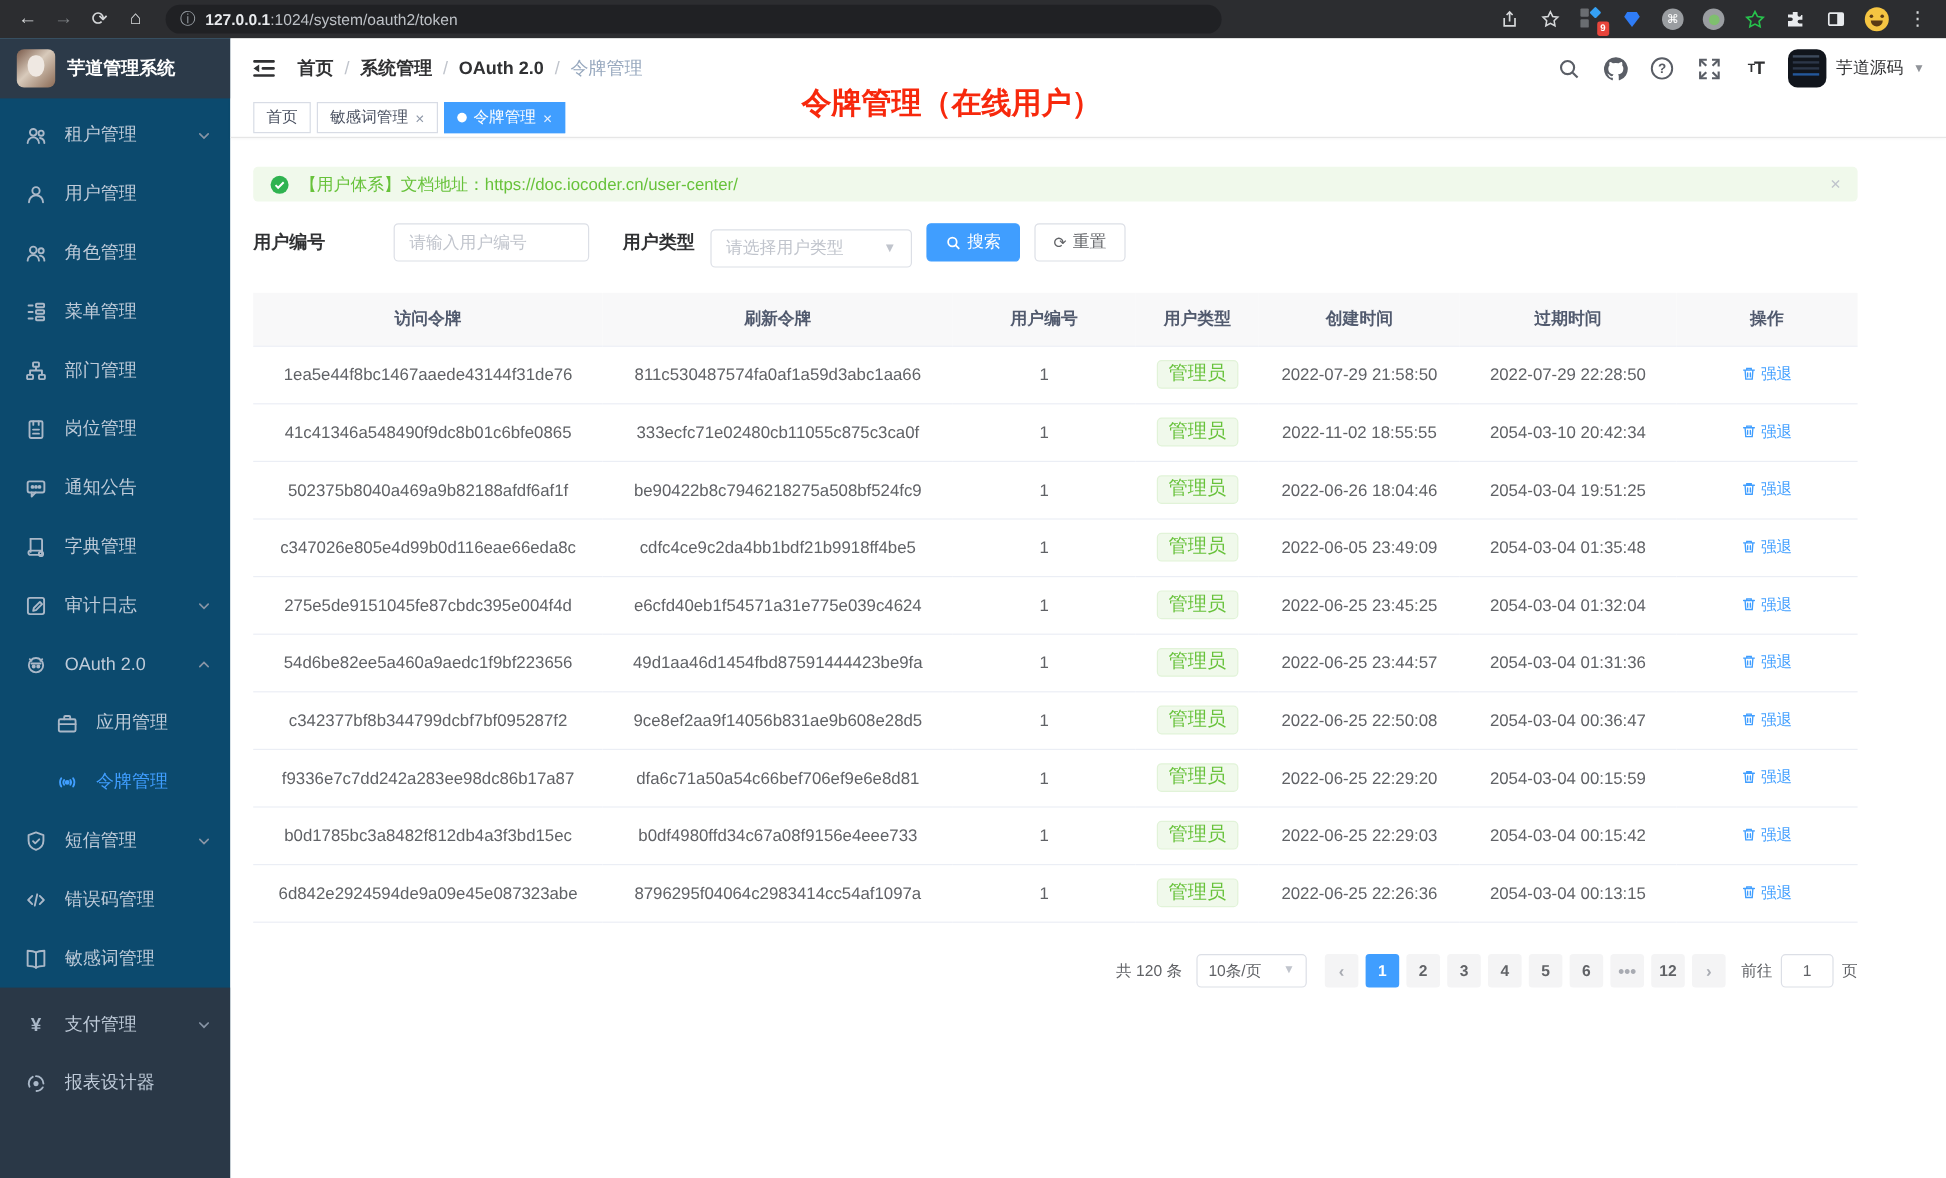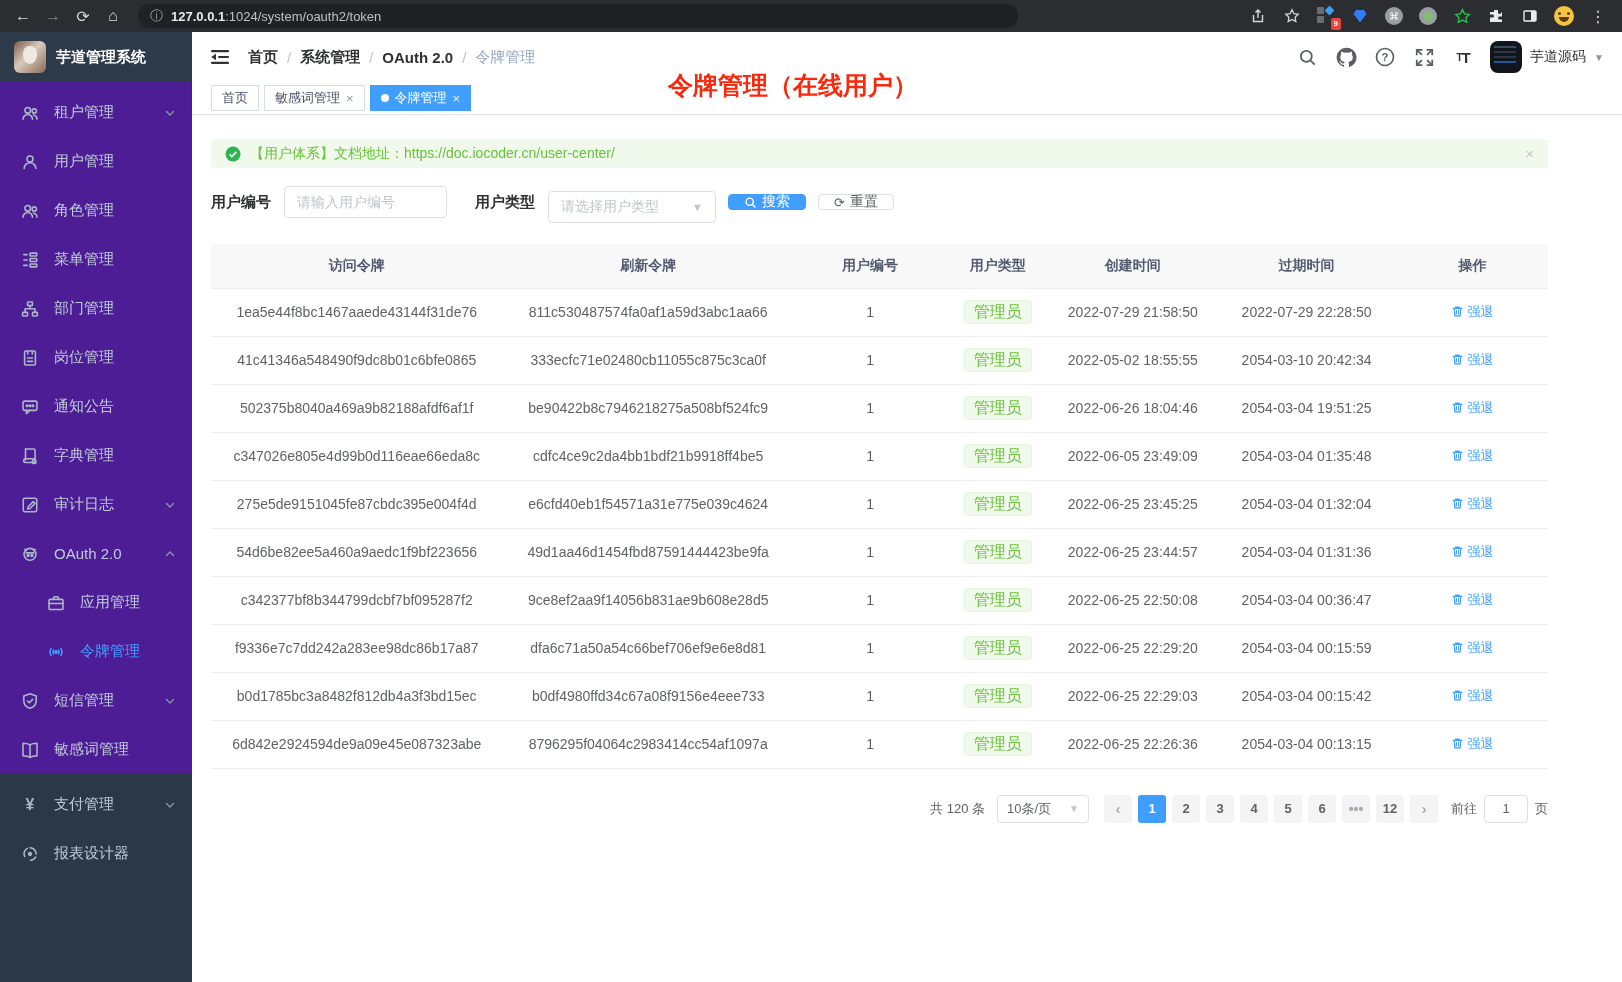--- a/index.html
+++ b/index.html
@@ -21,21 +21,21 @@
   .ext-cluster .diam { position:absolute; left:9px; top:0px; width:7px; height:7px; background:#35a0f4; transform:rotate(45deg); border-radius:1px; }
   .ext-badge { position:absolute; right:-6px; bottom:-5px; background:#e8453c; color:#fff; font-size:8px; line-height:1; padding:2px 3px; border-radius:2px; font-weight:700; }
   .circ { width:18px; height:18px; border-radius:50%; background:#9a9da1; display:flex; align-items:center; justify-content:center; font-size:10px; color:#fff; }
   .circ .inner { width:9px; height:9px; border-radius:50%; background:#7fbf6e; }
   .emoji-face { width:20px; height:20px; border-radius:50%; background:#f5c542; position:relative; }
   .emoji-face:before { content:""; position:absolute; left:4px; top:6px; width:3px; height:3px; border-radius:50%; background:#5b3b14; box-shadow:9px 0 0 #5b3b14; }
   .emoji-face:after { content:""; position:absolute; left:5px; top:11px; width:10px; height:5px; border-radius:0 0 8px 8px; background:#5b3b14; }
 
   
   .app { display:flex; height:950px; }
-  .sidebar { width:192px; background:#4c1d95; display:flex; flex-direction:column; color:#bfcbd9; }
+  .sidebar { width:192px; background:#0c4a6e; display:flex; flex-direction:column; color:#bfcbd9; }
   .logo-bar { height:50px; background:#2c3a49; display:flex; align-items:center; padding:0 14px; gap:10px; flex-shrink:0; }
   .logo-img { width:32px; height:32px; border-radius:6px; background:linear-gradient(135deg,#7a5a4a 0%,#d8cabb 45%,#8a6a55 100%); position:relative; overflow:hidden; }
   .logo-img:before { content:""; position:absolute; left:9px; top:5px; width:14px; height:18px; background:#efe8e2; border-radius:45% 45% 50% 50%; }
   .logo-title { color:#fff; font-size:15px; font-weight:700; white-space:nowrap; }
   .menu { flex:1; padding-top:6px; }
   .menu-bottom { background:#2a3847; flex:1; }
   .menu-item { height:49px; display:flex; align-items:center; padding:0 16px 0 20px; font-size:15px; cursor:pointer; }
   .menu-item .icn { width:20px; height:20px; margin-right:14px; display:flex; align-items:center; justify-content:center; color:#aab8c8; flex-shrink:0; }
   .menu-item.child { padding-left:46px; }
   .menu-item.active, .menu-item.active .icn { color:#409eff; }
@@ -73,26 +73,26 @@
   
   .content { padding:24px 0 0 19px; width:1375px; }
   .inner { width:1337px; }
   .alert { height:29px; background:#f0f9eb; border-radius:4px; display:flex; align-items:center; padding:0 14px; gap:9px; font-size:14px; color:#67c23a; }
   .alert a { color:#67c23a; text-decoration:none; }
   .alert .close { margin-left:auto; color:#c0c4cc; font-size:15px; cursor:pointer; }
 
   .filters { display:flex; align-items:center; margin-top:13px; }
   .f-label { font-size:15px; font-weight:700; color:#303133; margin-right:13px; }
   .f-input, .f-select { height:32px; border:1px solid #dcdfe6; border-radius:4px; padding:0 12px; font-size:14px; color:#606266; font-family:inherit; }
-  .f-input { width:163px; }
+  .f-input { width:163px;margin-left:44px; }
   .f-input::placeholder { color:#c0c4cc; }
   .f-select { width:168px; display:flex; align-items:center; justify-content:space-between; color:#c0c4cc; cursor:pointer; margin-right:0;margin-top:10px; }
   .f-select .caret { font-size:11px; color:#c0c4cc; }
   .gap28 { width:28px; } .gap12 { width:12px; }
-  .btn { height:16px; border-radius:4px; display:inline-flex; align-items:center; justify-content:center; gap:5px; font-size:14px; cursor:pointer; padding:0 15px; border:1px solid #dcdfe6; background:#fff; color:#606266; }
+  .btn { height:32px; border-radius:4px; display:inline-flex; align-items:center; justify-content:center; gap:5px; font-size:14px; cursor:pointer; padding:0 15px; border:1px solid #dcdfe6; background:#fff; color:#606266; }
   .btn-primary { background:#409eff; border-color:#409eff; color:#fff; }
 
   table { width:100%; border-collapse:collapse; margin-top:21px; table-layout:fixed; }
   th { height:44px; background:#f8f8f9; color:#515a6e; font-size:14px; font-weight:700; text-align:center; }
   td { height:48px; border-bottom:1px solid #ebeef5; color:#606266; font-size:14px; text-align:center; white-space:nowrap; }
   tbody tr:first-child td { border-top:1px solid #ebeef5; }
   .tag { display:inline-block; padding:2px 9px; font-size:16px; color:#67c23a; background:#f0f9eb; border:1px solid #e1f3d8; border-radius:4px; line-height:18px; }
   .op-link { color:#409eff; font-size:13px; display:inline-flex; align-items:center; gap:3px; cursor:pointer; text-decoration:none; }
 
   .pagination { display:flex; align-items:center; justify-content:flex-end; margin-top:26px; font-size:13px; color:#606266; }
@@ -330,20 +330,29 @@
               <path d="M8 1.5l5.5 2v4.2c0 3.4-2.3 5.7-5.5 6.8-3.2-1.1-5.5-3.4-5.5-6.8V3.5z"></path>
               <path d="M5.8 8l1.6 1.6 3-3"></path>
             </svg>
           </span>
           <span class="mi-label">短信管理</span>
           <span class="mi-arrow">
             <svg viewBox="0 0 12 12" width="12" height="12" fill="none" stroke="currentColor" stroke-width="1.4" stroke-linecap="round">
               <path d="M2.5 4.5L6 8l3.5-3.5"></path>
             </svg>
           </span>
+        </div>
+        <div class="menu-item">
+          <span class="icn">
+            <svg viewBox="0 0 16 16" width="18" height="18" fill="none" stroke="currentColor" stroke-width="1.4" stroke-linecap="round" stroke-linejoin="round">
+              <path d="M5.2 5L2.2 8l3 3M10.8 5l3 3-3 3"></path>
+              <path d="M8.9 3.8l-1.8 8.4"></path>
+            </svg>
+          </span>
+          <span class="mi-label">错误码管理</span>
         </div>
         <div class="menu-item">
           <span class="icn">
             <svg viewBox="0 0 16 16" width="18" height="18" fill="none" stroke="currentColor" stroke-width="1.4" stroke-linecap="round" stroke-linejoin="round">
               <path d="M8 3.4C6.5 2.3 4.5 2 1.8 2v11.2c2.7 0 4.7.3 6.2 1.4 1.5-1.1 3.5-1.4 6.2-1.4V2c-2.7 0-4.7.3-6.2 1.4z"></path>
               <path d="M8 3.4v11.2"></path>
             </svg>
           </span>
           <span class="mi-label">敏感词管理</span>
         </div>
@@ -513,21 +522,21 @@
                       <svg viewBox="0 0 16 16" width="13" height="13" fill="none" stroke="currentColor" stroke-width="1.4" stroke-linecap="round">
                         <path d="M2.5 4.2h11M5.7 4.2V2.6h4.6v1.6M4 4.2l.7 9.2h6.6l.7-9.2M6.6 7v4M9.4 7v4"></path>
                       </svg>
                     </span>强退</a></td>
               </tr>
               <tr>
                 <td>41c41346a548490f9dc8b01c6bfe0865</td>
                 <td>333ecfc71e02480cb11055c875c3ca0f</td>
                 <td>1</td>
                 <td><span class="tag">管理员</span></td>
-                <td>2022-05-02 18:55:55</td>
+                <td>2022-11-02 18:55:55</td>
                 <td>2054-03-10 20:42:34</td>
                 <td><a class="op-link"><span>
                       <svg viewBox="0 0 16 16" width="13" height="13" fill="none" stroke="currentColor" stroke-width="1.4" stroke-linecap="round">
                         <path d="M2.5 4.2h11M5.7 4.2V2.6h4.6v1.6M4 4.2l.7 9.2h6.6l.7-9.2M6.6 7v4M9.4 7v4"></path>
                       </svg>
                     </span>强退</a></td>
               </tr>
               <tr>
                 <td>502375b8040a469a9b82188afdf6af1f</td>
                 <td>be90422b8c7946218275a508bf524fc9</td>

